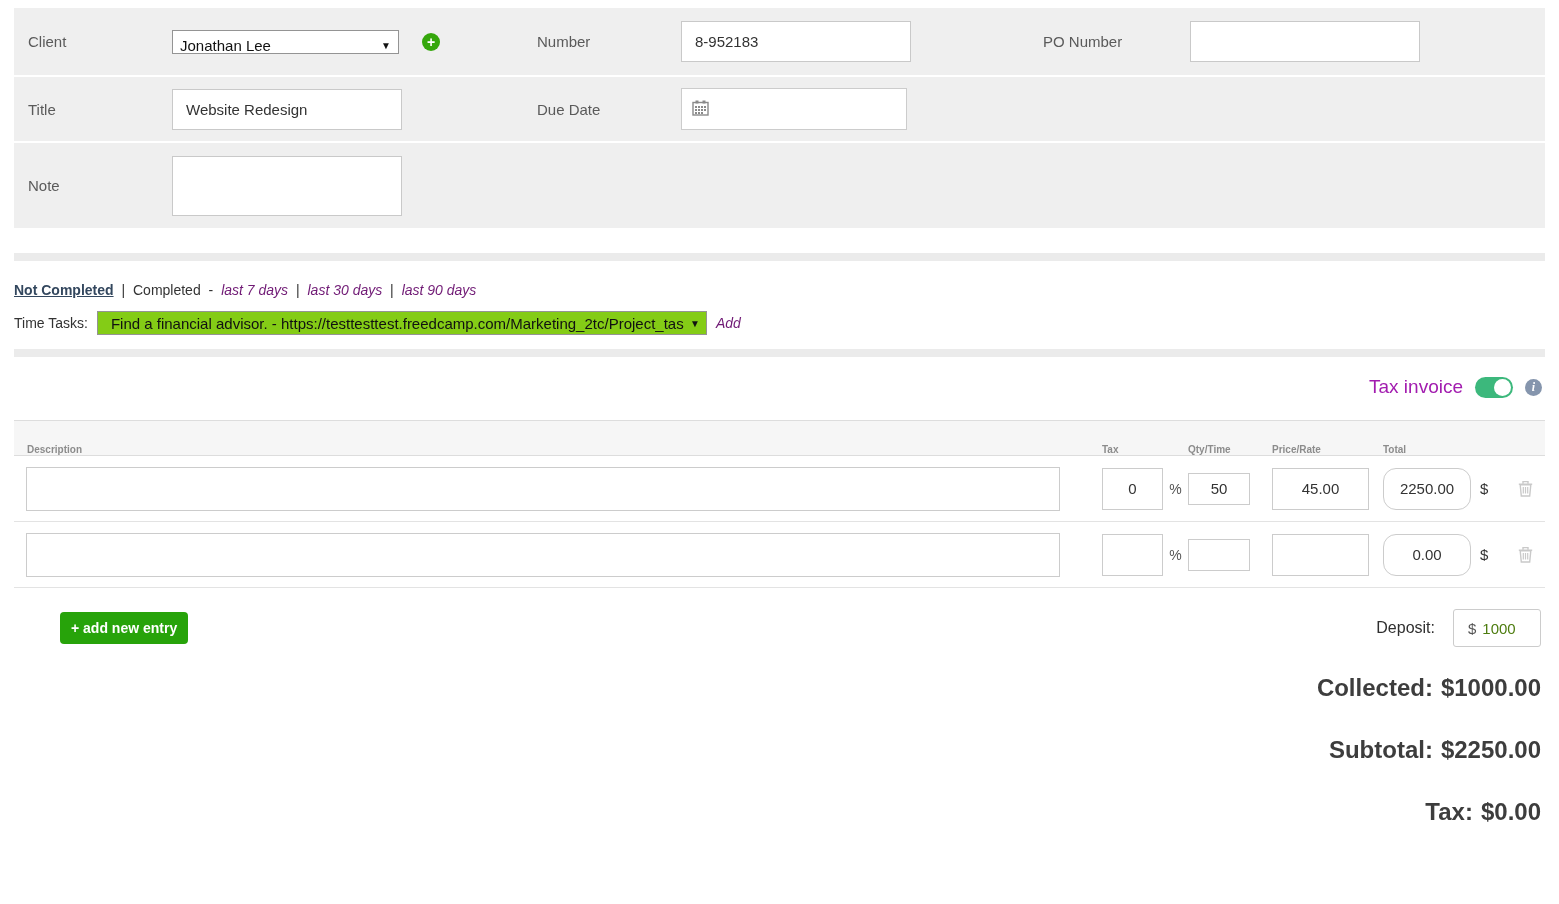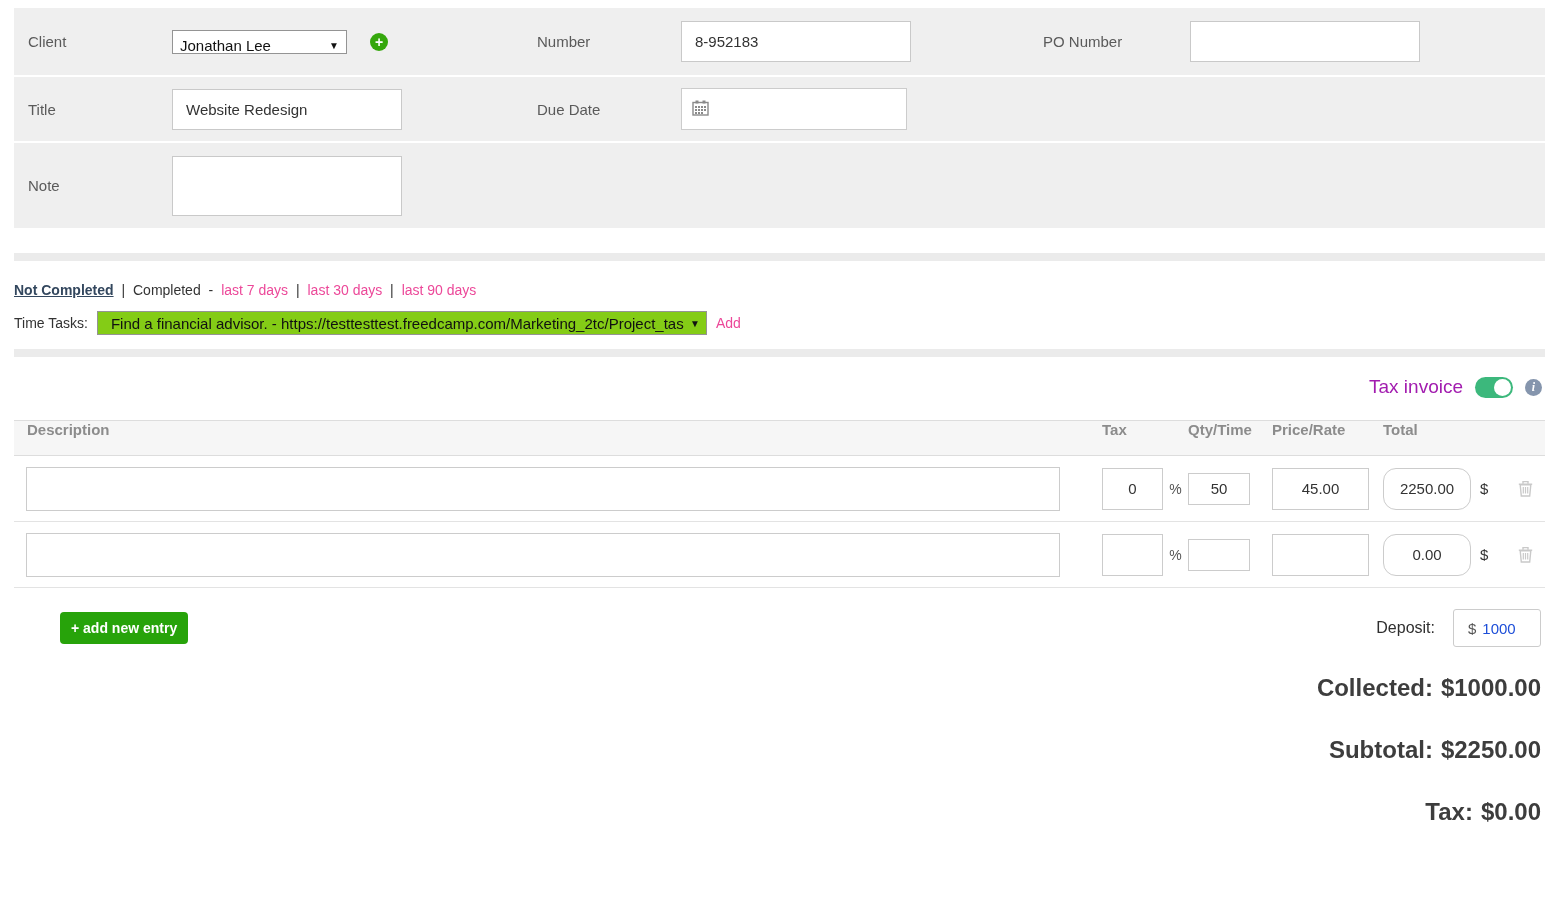--- a/index.html
+++ b/index.html
@@ -22,21 +22,21 @@
   .f2 { width:362px; display:flex; align-items:center; }
   .l3 { width:147px; }
   .f3 { flex:1; display:flex; align-items:center; }
 
   .text-input {
     height:41px; width:230px; border:1px solid #c9c9c9; background:#fff;
     font-family:"Liberation Sans", sans-serif; font-size:15px; color:#333;
     padding:0 13px; outline:none;
   }
   .select-box {
-    width:175px; height:24px; border:1px solid #949494; background:#fff;
+    width:227px; height:24px; border:1px solid #949494; background:#fff;
     display:flex; align-items:center; justify-content:space-between;
     padding:8px 7px 0 7px; font-size:15px; color:#111; cursor:pointer;
   }
   .select-arrow { font-size:10px; color:#111; }
   .plus-icon {
     width:18px; height:18px; border-radius:50%; background:#35a70c; color:#fff;
     display:flex; align-items:center; justify-content:center;
     font-size:14px; font-weight:bold; margin-left:23px; cursor:pointer; line-height:1;
   }
   .date-input {
@@ -48,21 +48,21 @@
     font-family:"Liberation Sans", sans-serif; font-size:14px; padding:6px 10px; outline:none;
   }
 
   .hr-bar { height:8px; background:#ebebeb; margin:25px 14px 0 14px; }
   .hr-bar2 { height:8px; background:#ebebeb; margin:14px 14px 0 14px; }
 
   
   .filters { margin:21px 0 0 14px; font-size:14px; color:#333; }
   .link-primary { color:#33475e; font-weight:bold; text-decoration:underline; cursor:pointer; }
   .filters .sep { color:#333; margin:0 4px; }
-  .blue-link { color:#ec4899; text-decoration:none; cursor:pointer; }
+  .blue-link { color:#701a75; text-decoration:none; cursor:pointer;font-style:italic; }
 
   
   .time-tasks { margin:13px 0 0 14px; display:flex; align-items:center; font-size:14px; color:#333; }
   .tt-select {
     margin-left:9px; width:610px; height:24px; border:1px solid #949494; background:#84cc16;
     display:flex; align-items:center; justify-content:space-between;
     padding:0 6px 0 13px; font-size:15px; color:#111; cursor:pointer; white-space:nowrap; overflow:hidden;
   }
   .tt-add { margin-left:9px; }
 
@@ -73,23 +73,23 @@
   .toggle-knob { position:absolute; right:2px; top:2px; width:17px; height:17px; border-radius:50%; background:#fff; }
   .info-icon {
     width:17px; height:17px; border-radius:50%; background:#8595ad; color:#fff;
     display:flex; align-items:center; justify-content:center; margin-left:12px;
     font-family:"Liberation Serif", serif; font-size:12px; font-weight:bold; font-style:italic; cursor:pointer;
   }
 
   
   .items-table { margin:22px 14px 0 14px; }
   .thead {
-    display:flex; align-items:flex-start; height:36px; background:#f6f6f6;
+    display:flex; align-items:flex-end; height:36px; background:#f6f6f6;
     border-top:1px solid #ddd; border-bottom:1px solid #ddd;
-    color:#8c8c8c; font-weight:bold; font-size:15px;
+    color:#8c8c8c; font-weight:bold; font-size:10px;
   }
   .h-desc { flex:1; padding-left:13px; }
   .h-tax { width:61px; }
   .h-sp1 { width:25px; }
   .h-qty { width:84px; }
   .h-price { width:111px; }
   .h-total { width:90px; }
   .h-end { width:72px; }
 
   .trow { display:flex; align-items:center; height:66px; border-bottom:1px solid #e3e3e3; }
@@ -119,21 +119,21 @@
     font-family:"Liberation Sans", sans-serif;
     border:none; border-radius:4px; padding:8px 11px; cursor:pointer;
   }
   .deposit { display:flex; align-items:center; }
   .deposit-label { font-size:16px; color:#2f2f2f; margin-right:18px; }
   .deposit-box {
     width:88px; height:38px; border:1px solid #ccc; border-radius:3px; background:#fff;
     display:flex; align-items:center; padding-left:14px; font-size:15px; color:#444;
   }
   .deposit-currency { color:#555; margin-right:6px; }
-  .deposit-value { color:#1d4ed8; }
+  .deposit-value { color:#4d7c0f; }
 
   
   .totals { margin:29px 18px 0 0; text-align:right; }
   .total-line { font-size:24px; font-weight:bold; color:#3d3d3d; margin-bottom:38px; line-height:1; }
   .total-line .tv { margin-left:8px; }
 </style>
 </head>
 <body>
 
 <div class="form-section">

